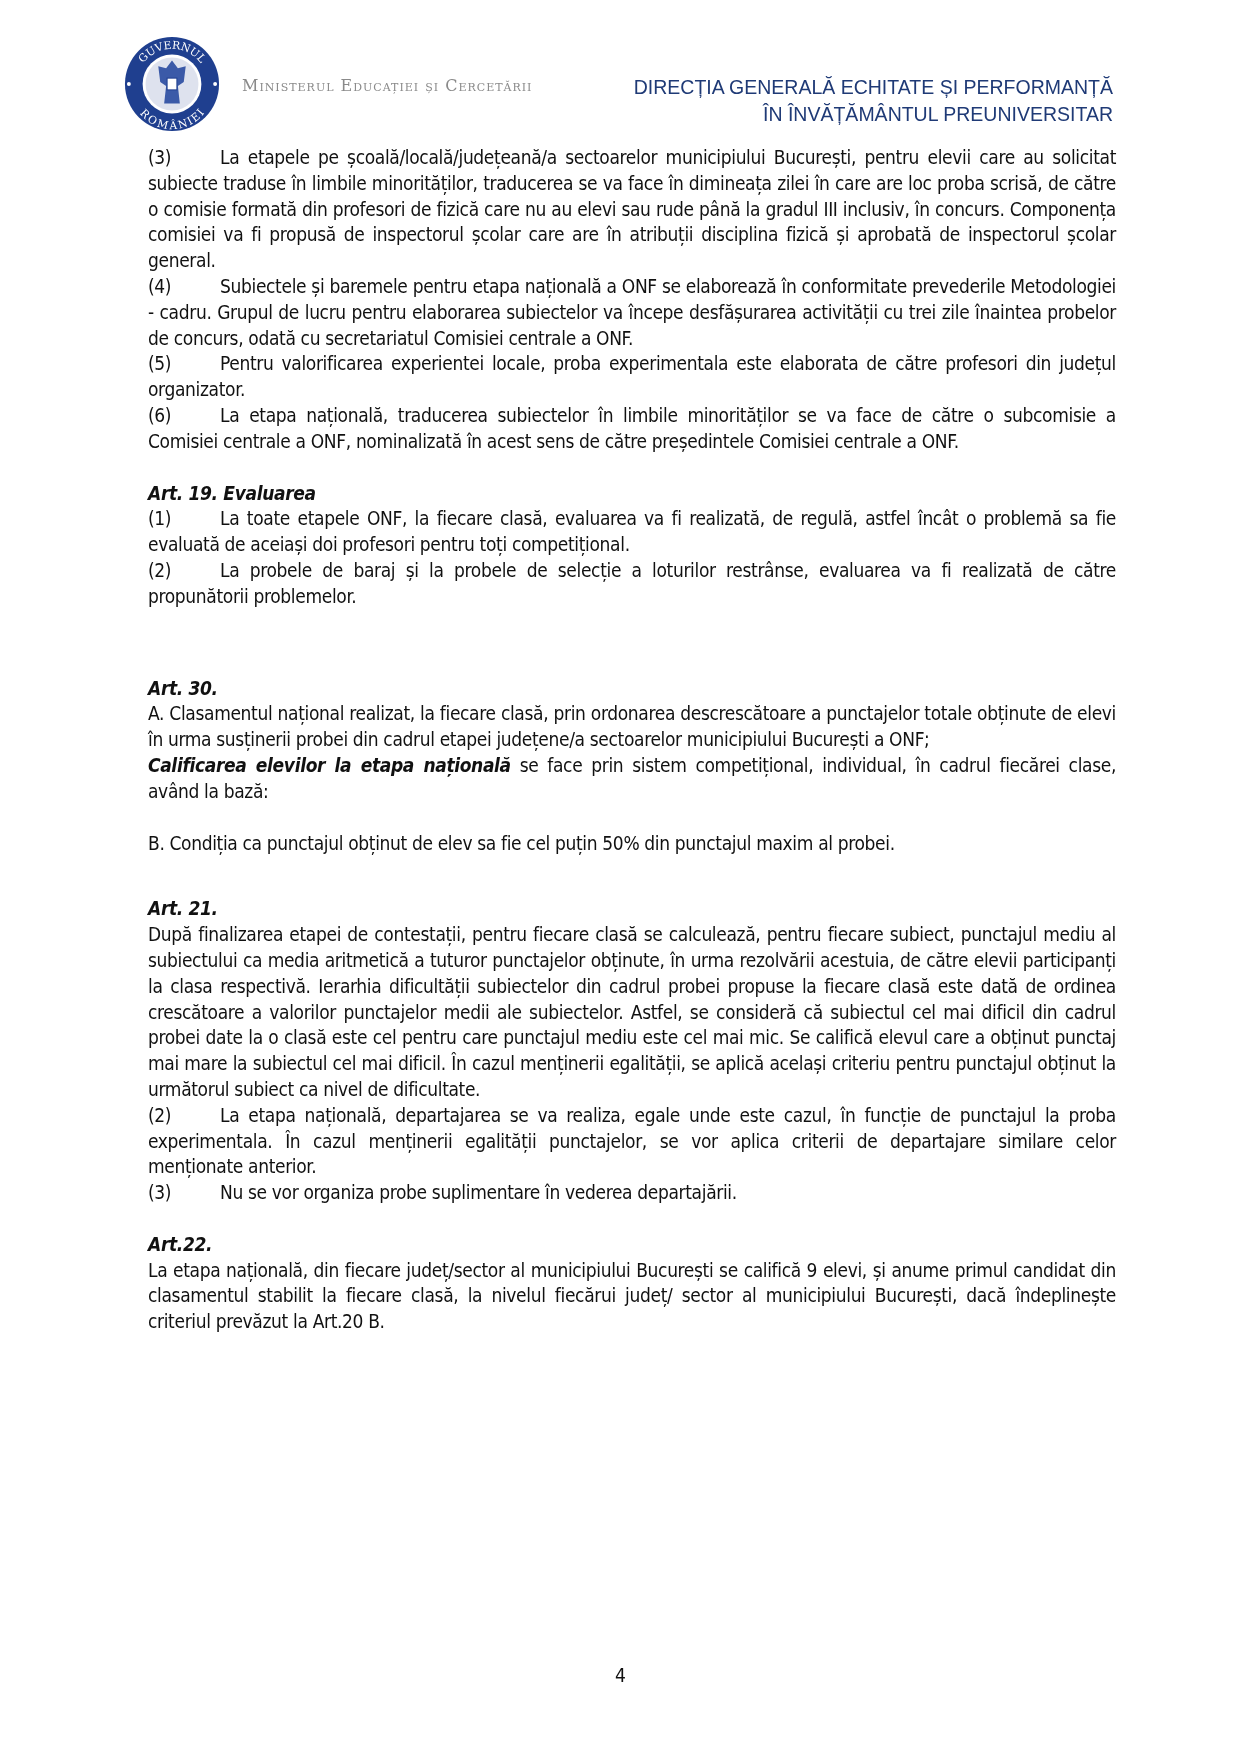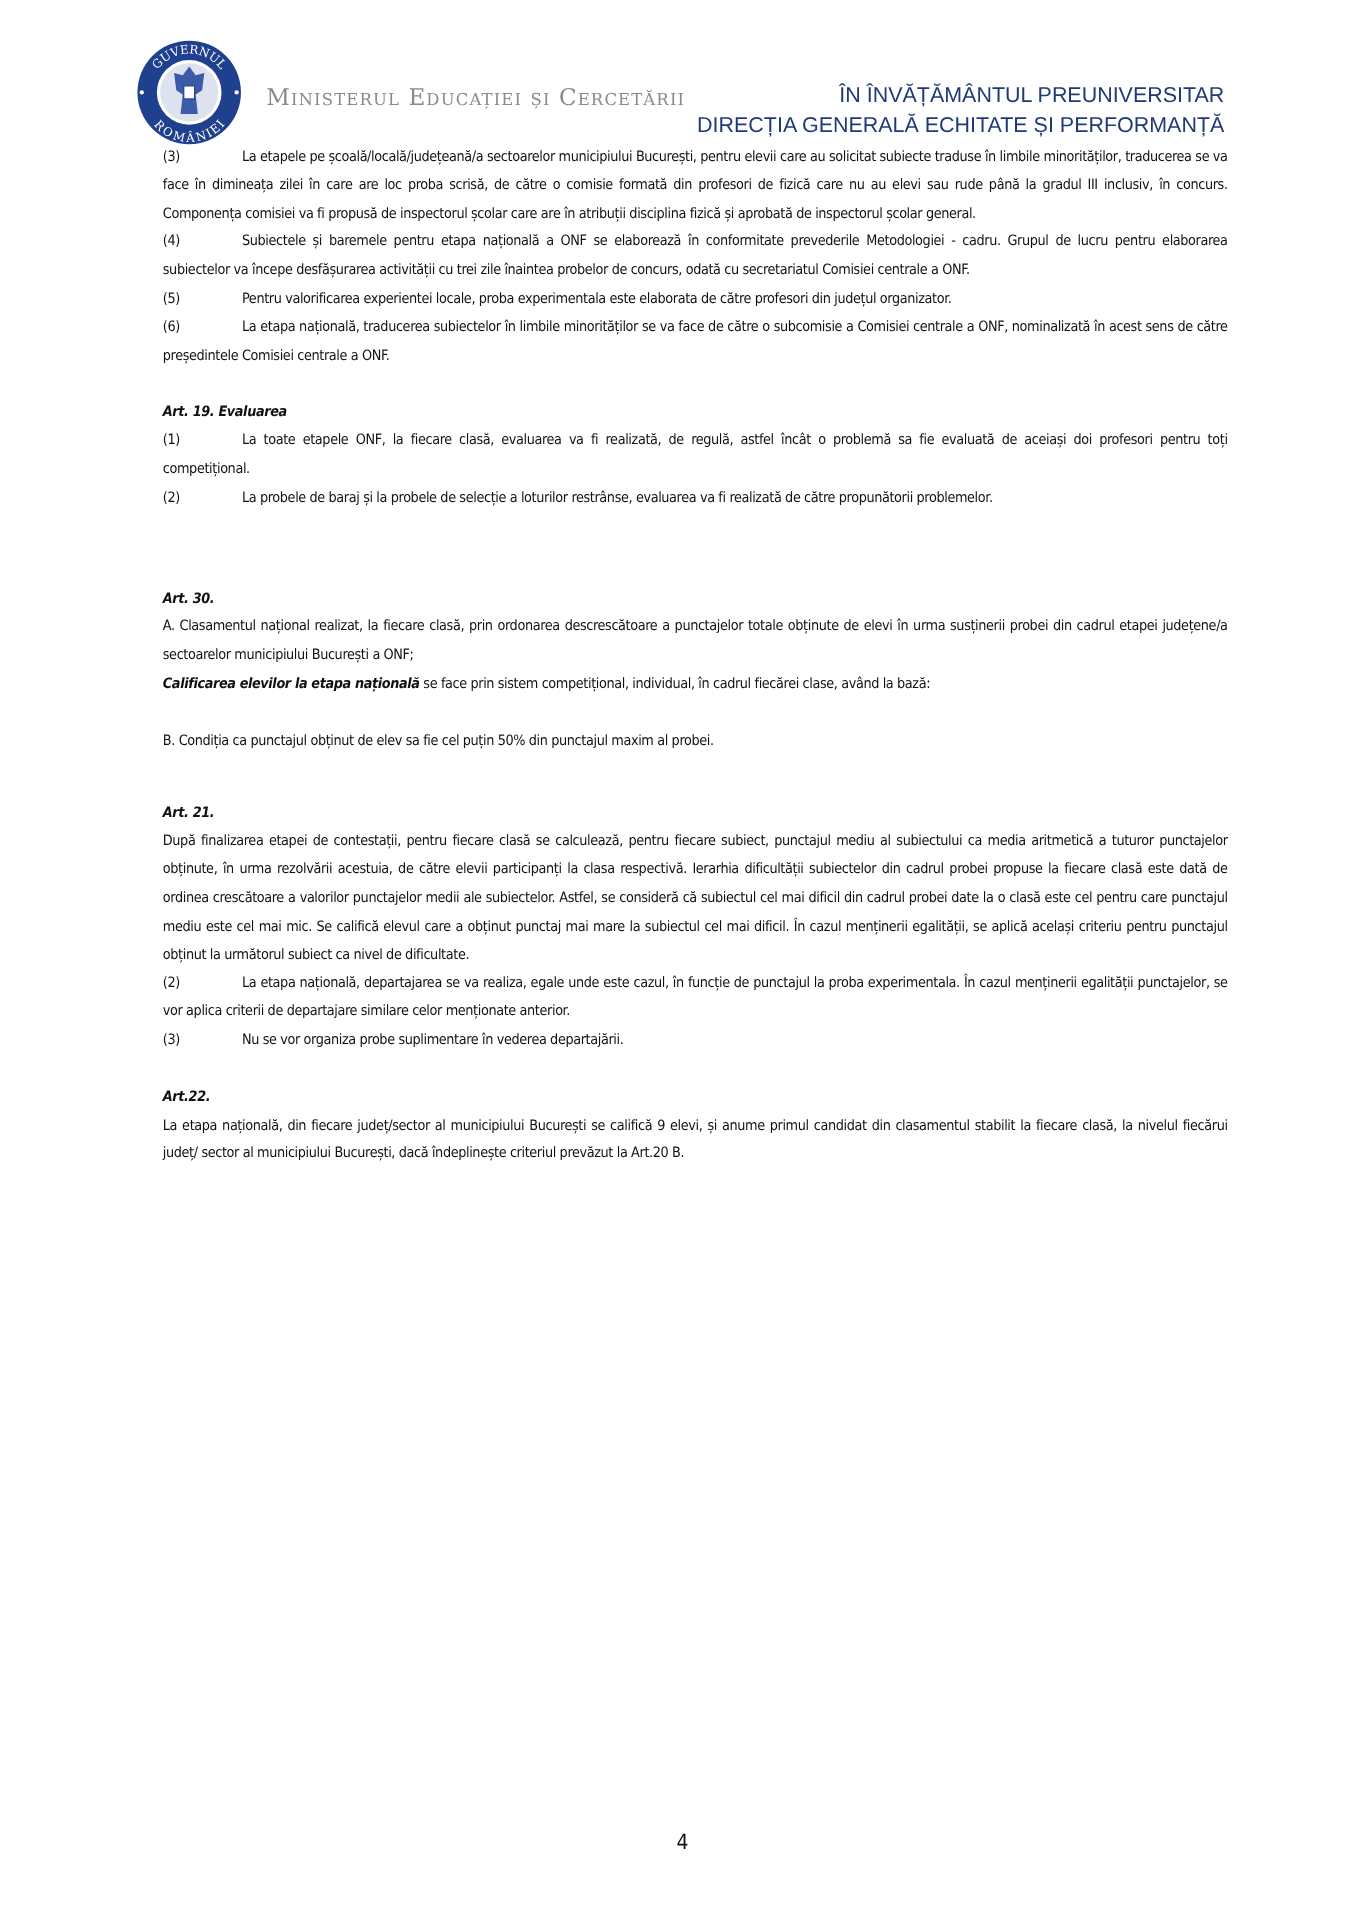--- a/index.html
+++ b/index.html
@@ -1,21 +1,21 @@
 <!DOCTYPE html>
 <html><head>
   <meta charset="utf-8">
   <style>
     html, body { margin:0; padding:0; background:#ffffff; }
     body { width:1241px; height:1755px; position:relative; overflow:hidden; font-family:"DejaVu Sans Condensed","DejaVu Sans", sans-serif; color:#111; }
     .header { position:absolute; left:0; top:0; width:1241px; height:145px; }
     .seal { position:absolute; left:123px; top:35px; width:98px; height:98px; }
-    .ministry { position:absolute; left:242px; top:76px; font-family:"DejaVu Serif", serif; font-variant:small-caps; font-size:21px; letter-spacing:1px; color:#8a8a8a; white-space:nowrap; }
+    .ministry { position:absolute; left:242px; top:76px; font-family:"DejaVu Serif", serif; font-variant:small-caps; font-size:16px; letter-spacing:1px; color:#8a8a8a; white-space:nowrap; }
     .direction { position:absolute; right:128px; top:74px; text-align:right; font-family:"Liberation Sans", sans-serif; font-size:19.5px; line-height:27px; color:#1f3a76; }
-    .content { position:absolute; left:148px; top:130px; width:968px; font-size:13px; line-height:25.8px; letter-spacing:-0.35px; }
+    .content { position:absolute; left:148px; top:145px; width:968px; font-size:19px; line-height:25.8px; letter-spacing:-0.35px; }
     .p { margin:0; text-align:justify; }
     .num { display:inline-block; width:72px; }
     .gap { height:26px; }
     .gap2 { height:40px; }
     .b { font-weight:bold;font-style:italic; }
     .pagenum { position:absolute; left:0; width:1241px; top:1664px; text-align:center; font-size:19px; }
   </style>
 </head>
 <body>
 
@@ -28,22 +28,22 @@
     <rect x="45" y="44" width="10" height="12" fill="#ffffff" stroke="#1f3f8f" stroke-width="1"></rect>
     <circle cx="6" cy="50" r="2" fill="#fff"></circle>
     <circle cx="94" cy="50" r="2" fill="#fff"></circle>
     <path id="arcTop" d="M14 50 A36 36 0 0 1 86 50" fill="none"></path>
     <path id="arcBot" d="M16 54 A34 34 0 0 0 84 54" fill="none"></path>
     <text font-size="11" fill="#fff" font-family="DejaVu Serif, serif"><textPath href="#arcTop" startOffset="50%" text-anchor="middle">GUVERNUL</textPath></text>
     <text font-size="11" fill="#fff" font-family="DejaVu Serif, serif" dy="8"><textPath href="#arcBot" startOffset="50%" text-anchor="middle">ROMÂNIEI</textPath></text>
   </svg>
   <div class="ministry">Ministerul Educației și Cercetării</div>
   <div class="direction">
+    <div>DIRECȚIA GENERALĂ ECHITATE ȘI PERFORMANȚĂ</div>
     <div>ÎN ÎNVĂȚĂMÂNTUL PREUNIVERSITAR</div>
-    <div>DIRECȚIA GENERALĂ ECHITATE ȘI PERFORMANȚĂ</div>
   </div>
 </div>
 
 <div class="content">
   <p class="p"><span class="num">(3)</span><span>La etapele pe școală/locală/județeană/a sectoarelor municipiului București, pentru elevii care au solicitat subiecte traduse în limbile minorităților, traducerea se va face în dimineața zilei în care are loc proba scrisă, de către o comisie formată din profesori de fizică care nu au elevi sau rude până la gradul III inclusiv, în concurs. Componența comisiei va fi propusă de inspectorul școlar care are în atribuții disciplina fizică și aprobată de inspectorul școlar general.</span></p>
   <p class="p"><span class="num">(4)</span><span>Subiectele și baremele pentru etapa națională a ONF se elaborează în conformitate prevederile Metodologiei - cadru. Grupul de lucru pentru elaborarea subiectelor va începe desfășurarea activității cu trei zile înaintea probelor de concurs, odată cu secretariatul Comisiei centrale a ONF.</span></p>
   <p class="p"><span class="num">(5)</span><span>Pentru valorificarea experientei locale, proba experimentala este elaborata de către profesori din județul organizator.</span></p>
   <p class="p"><span class="num">(6)</span><span>La etapa națională, traducerea subiectelor în limbile minorităților se va face de către o subcomisie a Comisiei centrale a ONF, nominalizată în acest sens de către președintele Comisiei centrale a ONF.</span></p>
 
   <div class="gap"></div>

